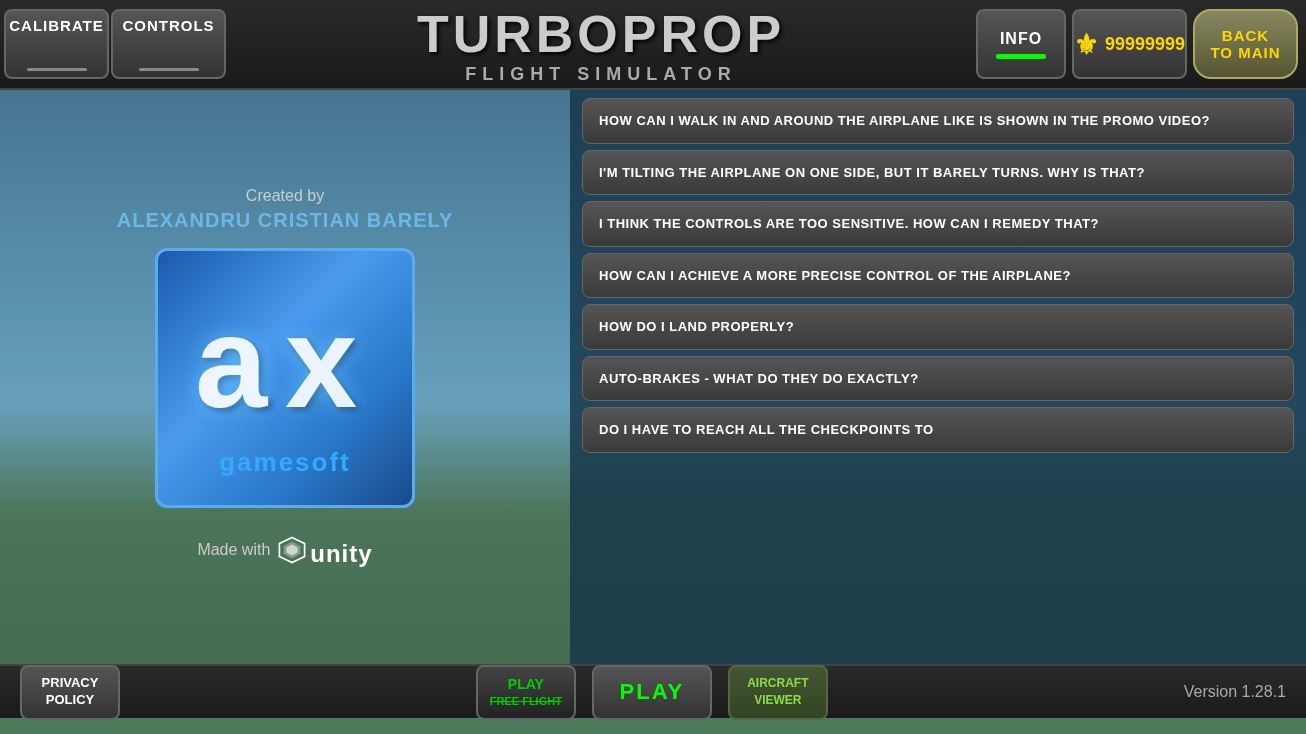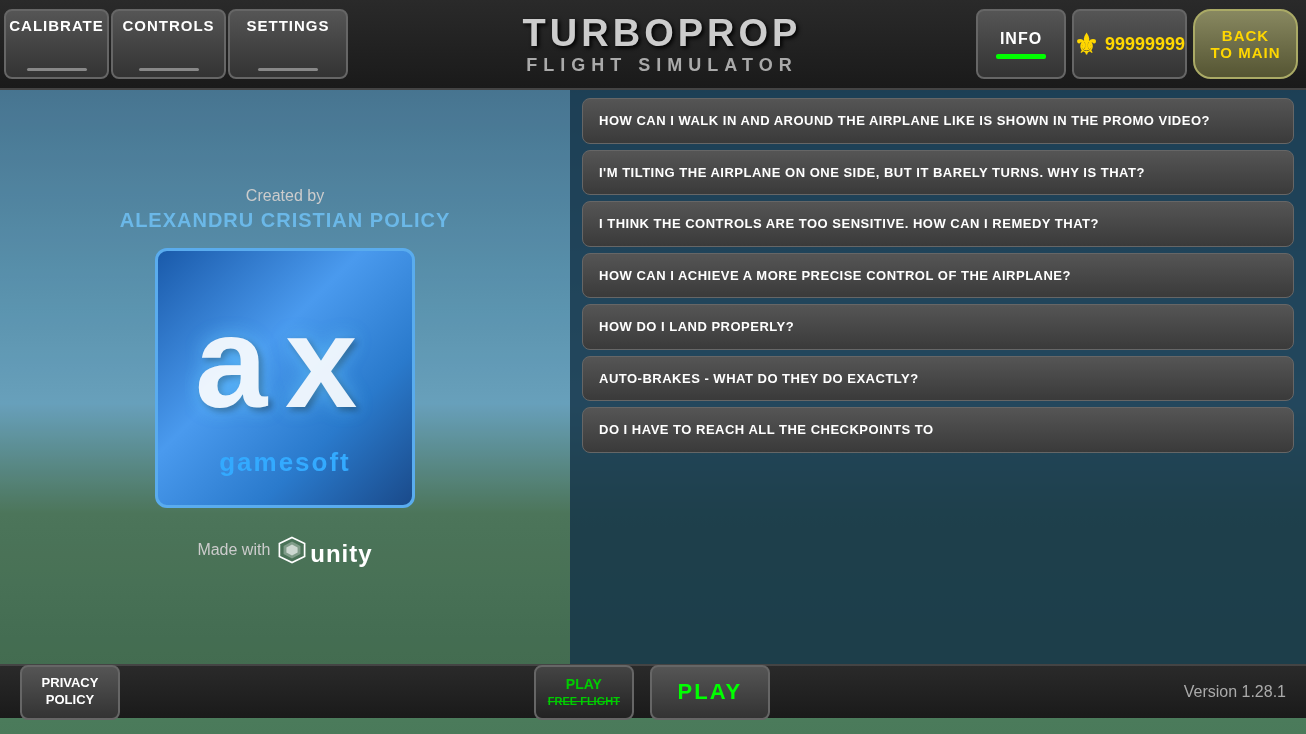--- a/index.html
+++ b/index.html
@@ -66,21 +66,21 @@
 
     .title-area {
       flex: 1;
       display: flex;
       flex-direction: column;
       align-items: center;
       justify-content: center;
     }
 
     .game-title {
-      font-size: 38px;
+      font-size: 52px;
       font-weight: 900;
       color: #ccc;
       letter-spacing: 4px;
       text-transform: uppercase;
       text-shadow: 2px 2px 4px #000;
       font-family: 'Arial Black', Arial, sans-serif;
     }
 
     .game-subtitle {
       font-size: 18px;
@@ -402,24 +402,20 @@
   <button class="nav-btn calibrate">
     <span>CALIBRATE</span>
     <div class="btn-line"></div>
   </button>
 
   <button class="nav-btn controls">
     <span>CONTROLS</span>
     <div class="btn-line"></div>
   </button>
 
-  <button class="nav-btn settings">
-    <span>SETTINGS</span>
-    <div class="btn-line"></div>
-  </button>
 
   <div class="title-area">
     <div class="game-title">TURBOPROP</div>
     <div class="game-subtitle">FLIGHT SIMULATOR</div>
   </div>
 
   <div class="right-controls">
     <div class="info-btn">
       <span>INFO</span>
       <div class="info-bar"></div>
@@ -433,21 +429,21 @@
     <button class="back-btn">
       <span>BACK<br>TO MAIN</span>
     </button>
   </div>
 </div>
 
 <div class="main-content">
 
   <div class="left-panel">
     <div class="created-by">Created by</div>
-    <div class="creator-name">ALEXANDRU CRISTIAN POLICY</div>
+    <div class="creator-name">ALEXANDRU CRISTIAN BARELY</div>
 
     <div class="logo-box">
       <div class="logo-letters">
         <svg width="200" height="160" viewBox="0 0 200 160">
 
           <text x="10" y="130" font-size="130" font-weight="900" font-family="Arial Black, Arial" fill="white" opacity="0.9">a</text>
 
           <text x="100" y="130" font-size="130" font-weight="900" font-family="Arial Black, Arial" fill="white" opacity="0.9">x</text>
         </svg>
       </div>
@@ -490,16 +486,19 @@
   <div class="center-btns">
     <button class="play-free-btn">
       <div class="line1">PLAY</div>
       <div class="line2">FREE FLIGHT</div>
     </button>
 
     <button class="play-btn">
       <span>PLAY</span>
     </button>
 
+    <button class="aircraft-btn">
+      <span>AIRCRAFT<br>VIEWER</span>
+    </button>
   </div>
 
   <div class="version-text">Version 1.28.1</div>
 </div>
 
 </body></html>

